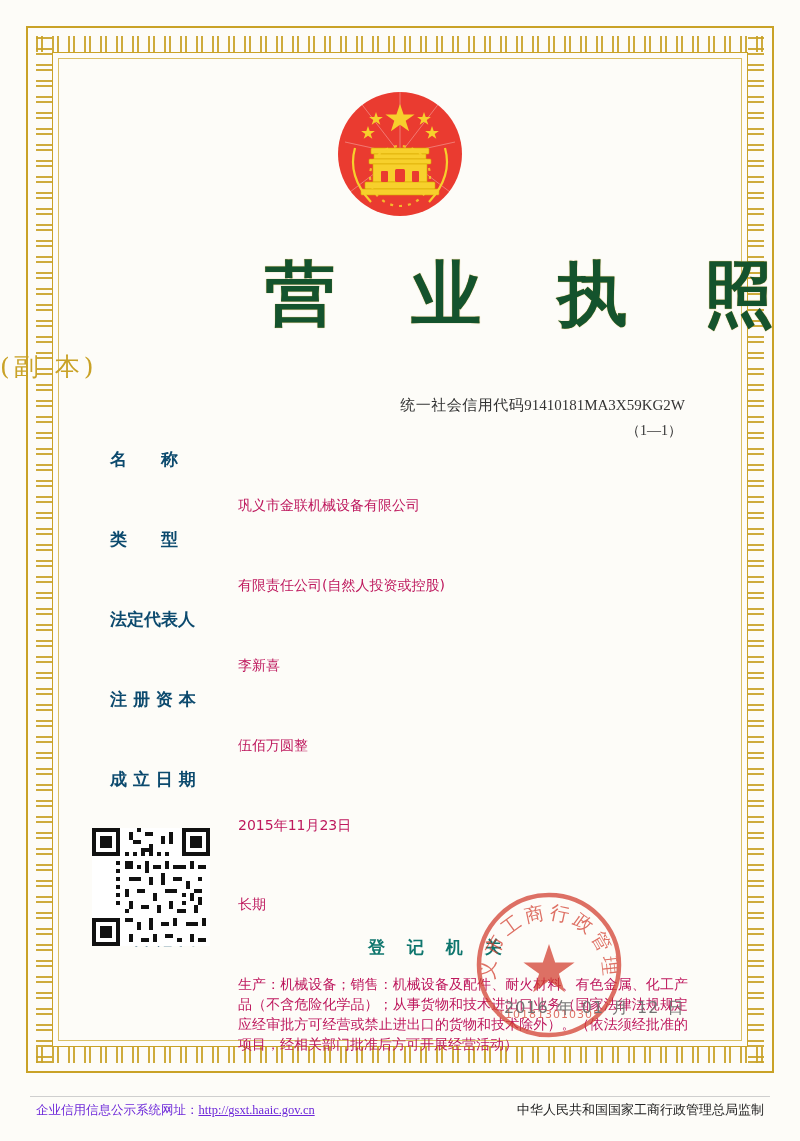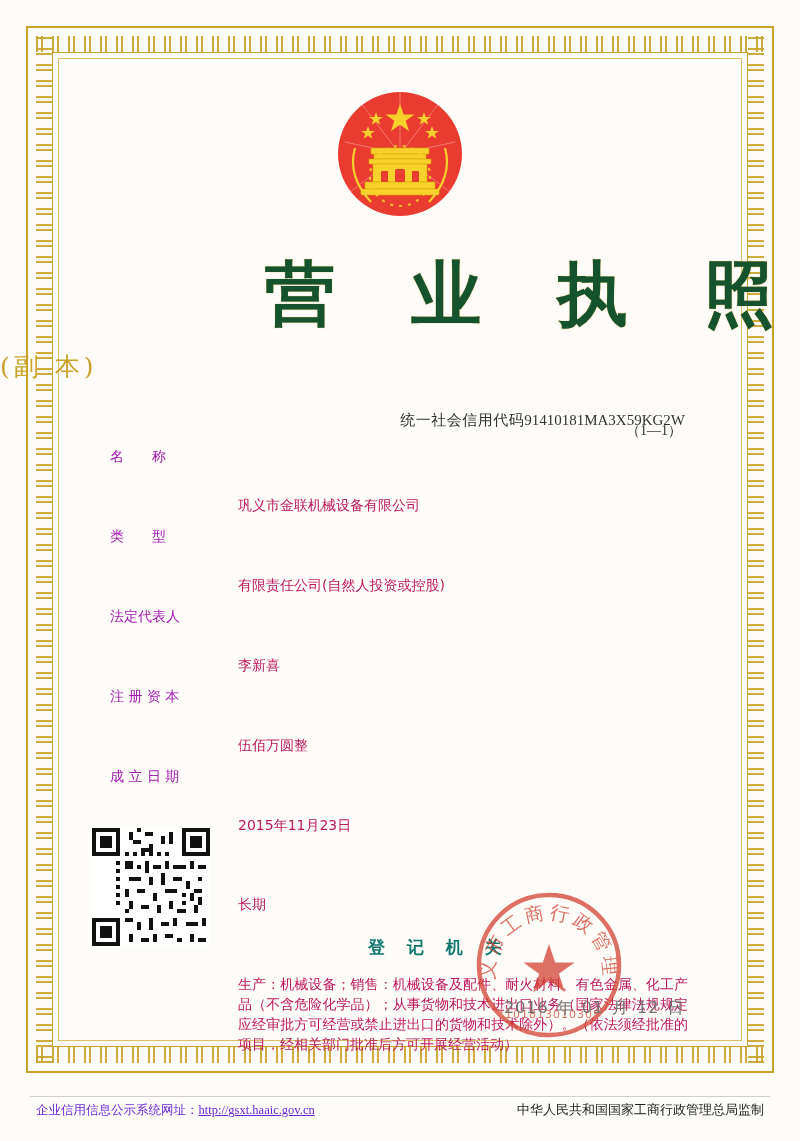--- a/index.html
+++ b/index.html
@@ -114,21 +114,20 @@
 
   
   .credit-code {
     position: absolute;
     top: 396px;
     right: 115px;
     font-size: 15px;
     color: #333;
     letter-spacing: .5px;
     white-space: nowrap;
-    margin-top: 15px;
   }
   .credit-code .code-num {
     font-family: "Liberation Serif", serif;
     letter-spacing: 0px;
   }
   .page-index {
     position: absolute;
     top: 422px;
     right: 118px;
     font-size: 14px;
@@ -143,23 +142,23 @@
     right: 105px;
   }
   .row {
     display: flex;
     align-items: flex-start;
     margin-bottom: 12px;
   }
   .row .label {
     width: 118px;
     flex: 0 0 118px;
-    font-size: 14px;
-    font-weight: normal;
-    color: #a21caf;
+    font-size: 17px;
+    font-weight: bold;
+    color: #0c4a6e;
     letter-spacing: 0px;
     display: flex;
     justify-content: space-between;
     font-family: "DejaVu Sans", "Liberation Sans", sans-serif;
   }
   .row .value {
     font-size: 14px;
     color: #be185d;
     line-height: 1.42;
     padding-left: 10px;

